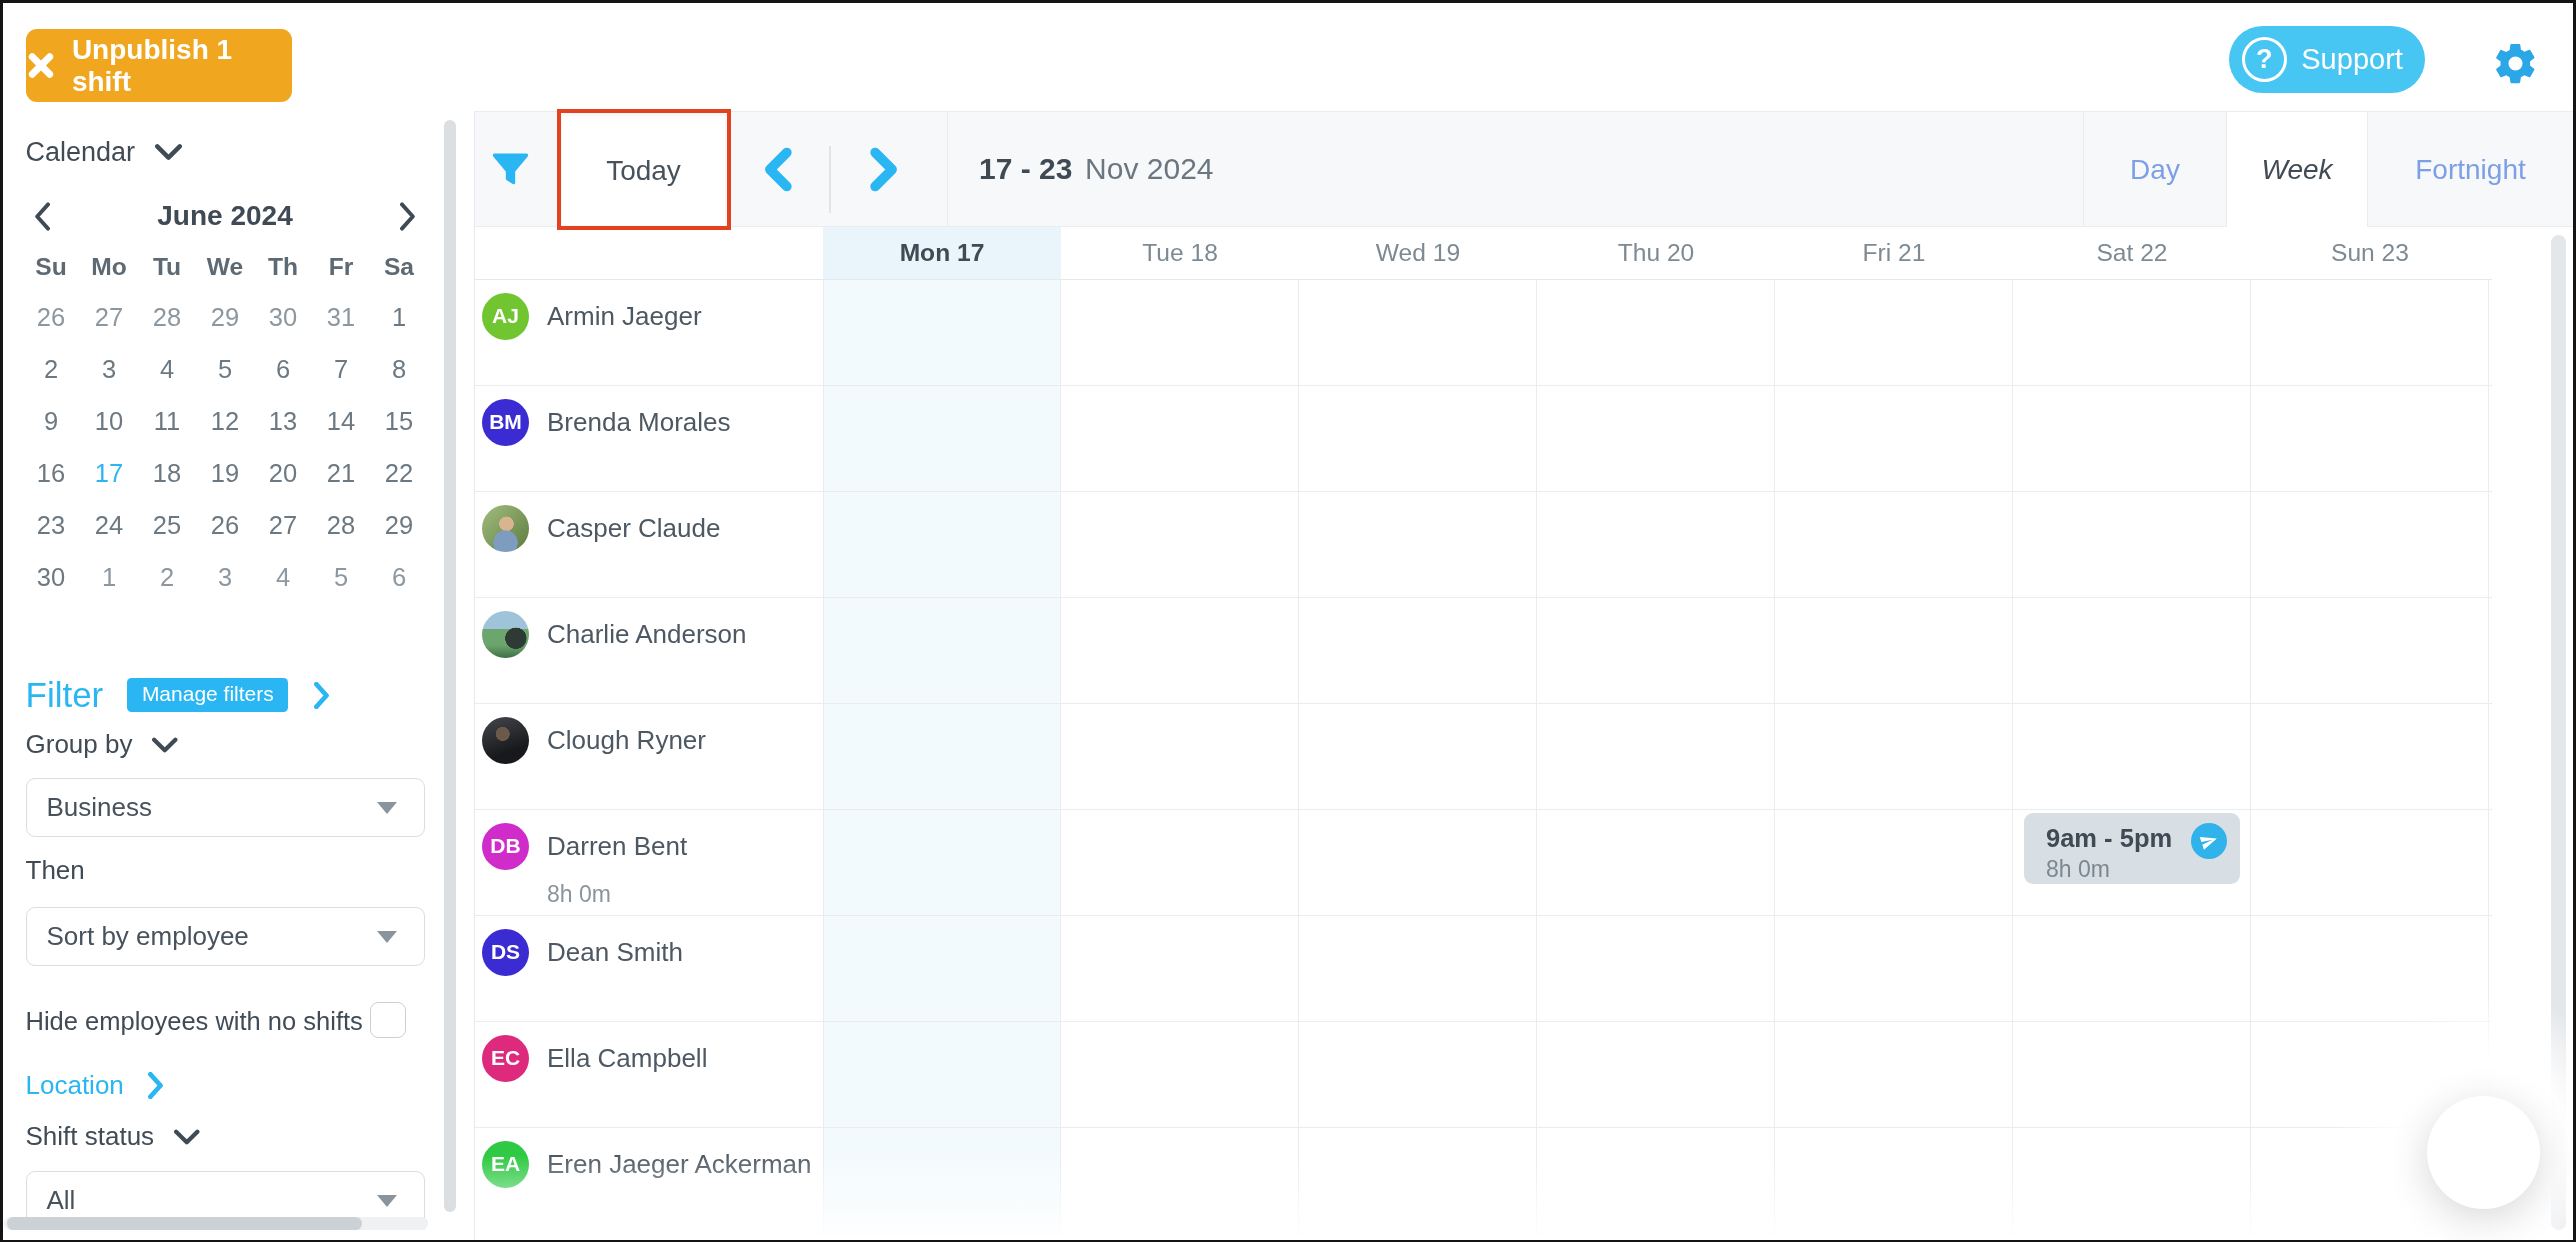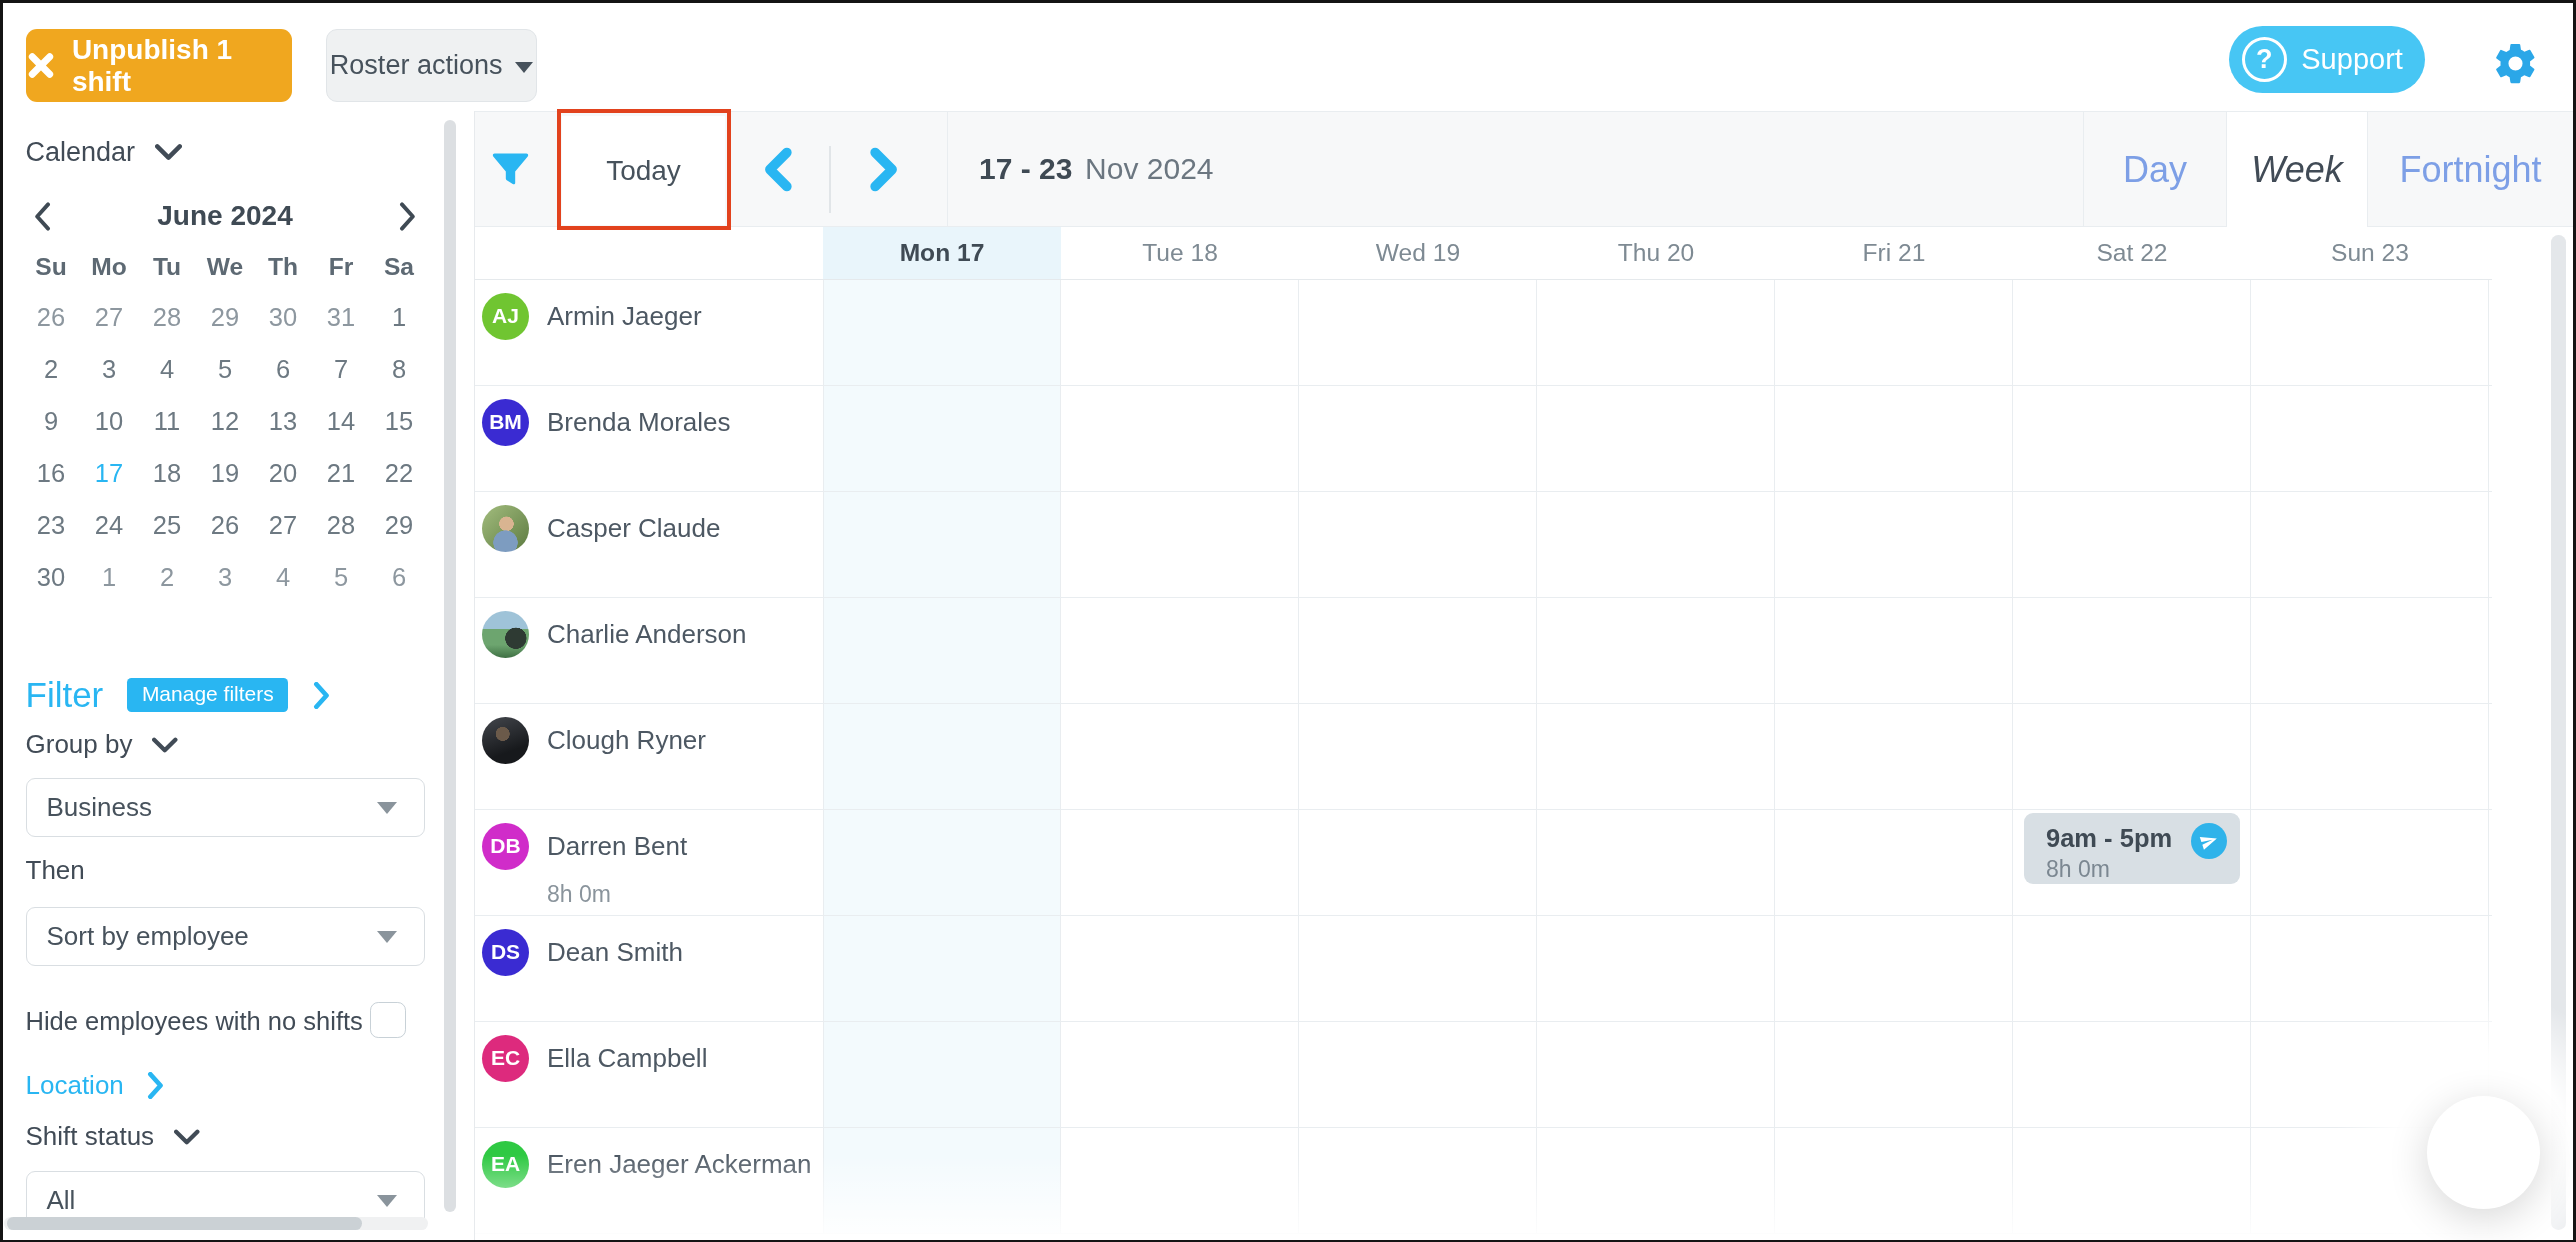--- a/index.html
+++ b/index.html
@@ -36,21 +36,21 @@
     border:4.5px solid #e2421d; z-index:8; pointer-events:none; }
   .nav-arrow { position:absolute; top:144px; width:51px; height:51px; z-index:5; cursor:pointer; }
   .arrow-prev { left:755px; } .arrow-next { left:856px; }
   .arrow-divider { position:absolute; left:829px; top:146px; width:1.8px; height:67px; background:#e1e5e8; z-index:5; }
   .strip-divider { position:absolute; top:112px; width:0.9px; height:115px; background:#e9edf0; z-index:5; }
   .date-range { position:absolute; left:979px; top:111px; height:116px; display:flex; align-items:center;
     font-size:30px; z-index:5; }
   .date-bold { color:#3f4a54; font-weight:bold; }
   .date-month { color:#6b7680; margin-left:12.7px; }
   .view-tabs { position:absolute; left:2083px; top:112px; height:115px; display:flex; z-index:5; }
-  .view-tab { height:115px; display:flex; align-items:center; justify-content:center; font-size:36px;
+  .view-tab { height:115px; display:flex; align-items:center; justify-content:center; font-size:28px;
     color:#7d9fe6; border-left:0.9px solid #e9edf0; cursor:pointer; }
   .view-tab.active { background:#fff; color:#414b56; font-weight:500; }
 
   
   .day-headers { position:absolute; left:459px; top:227px; width:2033px; height:53px; display:flex;
     background:#fff; border-bottom:0.9px solid #e5e9ec; z-index:3; }
   .dh-spacer { width:364px; }
   .dh-cell { width:238px; display:flex; align-items:center; justify-content:center; font-size:24.6px;
     color:#7e8a93; cursor:pointer; }
   .dh-cell.today { background:#e9f5fb; color:#3f4a54; font-weight:bold; }
@@ -136,24 +136,20 @@
 <body>
 
 <div class="page">
 
   <div class="topbar">
     <div class="btn-unpublish">
       <svg width="31" height="31" viewBox="0 0 24 24">
         <path d="M5 5l14 14M19 5L5 19" stroke="#fff" stroke-width="5.5" stroke-linecap="round" fill="none"></path>
       </svg>
       <span>Unpublish 1 shift</span>
-    </div>
-    <div class="btn-roster">
-      <span>Roster actions</span>
-      <span class="caret-down"></span>
     </div>
     <div class="btn-support">
       <span class="support-q">?</span>
       <span class="support-label">Support</span>
     </div>
     <svg class="gear" viewBox="0 0 24 24">
       <path fill="#2ba7e8" d="M19.4 13c.04-.32.06-.66.06-1s-.02-.68-.06-1l2.1-1.65a.5.5 0 0 0 .12-.64l-2-3.46a.5.5 0 0 0-.61-.22l-2.49 1a7.3 7.3 0 0 0-1.73-1l-.38-2.65A.5.5 0 0 0 13.9 2h-4a.5.5 0 0 0-.5.42l-.38 2.65c-.63.26-1.2.6-1.73 1l-2.49-1a.5.5 0 0 0-.61.22l-2 3.46a.5.5 0 0 0 .12.64L4.4 11c-.04.32-.06.66-.06 1s.02.68.06 1l-2.1 1.65a.5.5 0 0 0-.12.64l2 3.46c.14.24.42.34.61.22l2.49-1c.53.4 1.1.74 1.73 1l.38 2.65c.04.24.25.42.5.42h4c.25 0 .46-.18.5-.42l.38-2.65c.63-.26 1.2-.6 1.73-1l2.49 1c.24.1.5 0 .61-.22l2-3.46a.5.5 0 0 0-.12-.64L19.4 13zm-7.4 2.6a3.6 3.6 0 1 1 0-7.2 3.6 3.6 0 0 1 0 7.2z"></path>
     </svg>
   </div>
 

